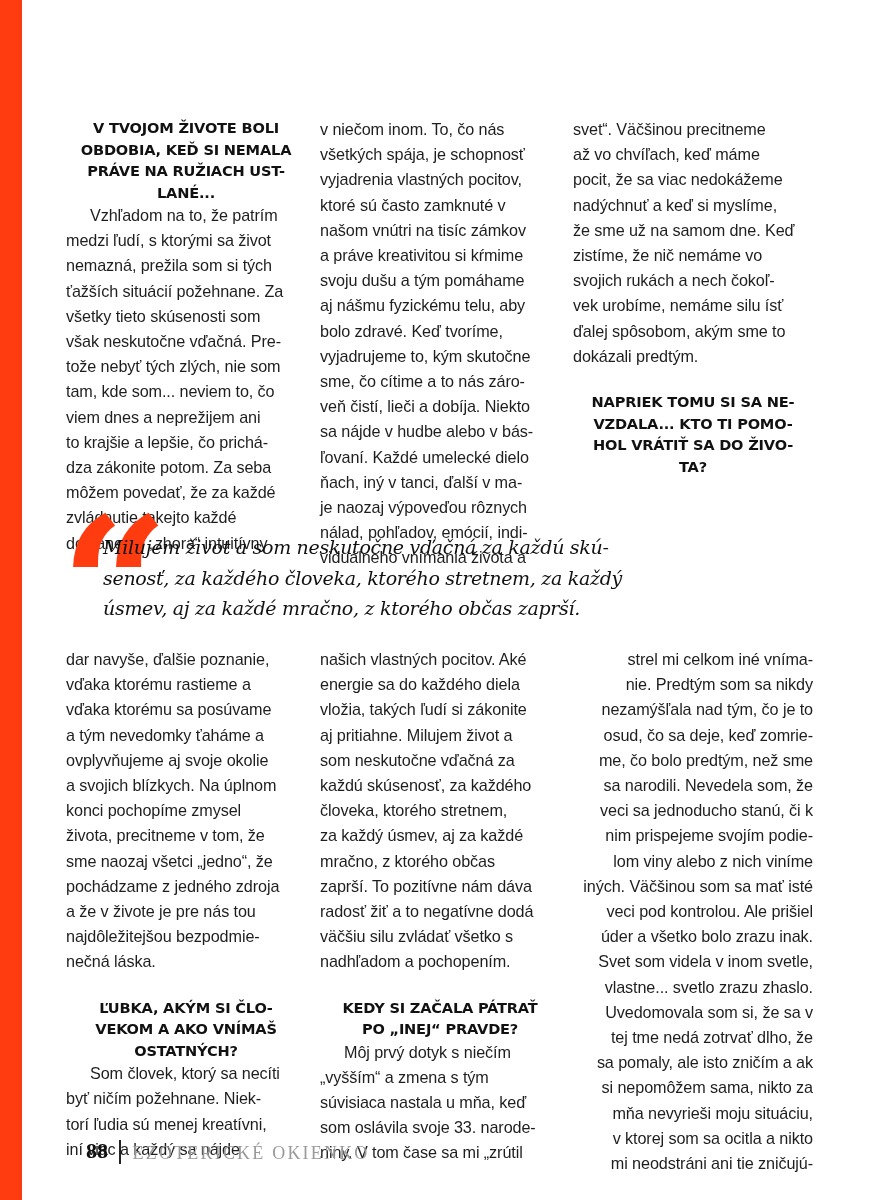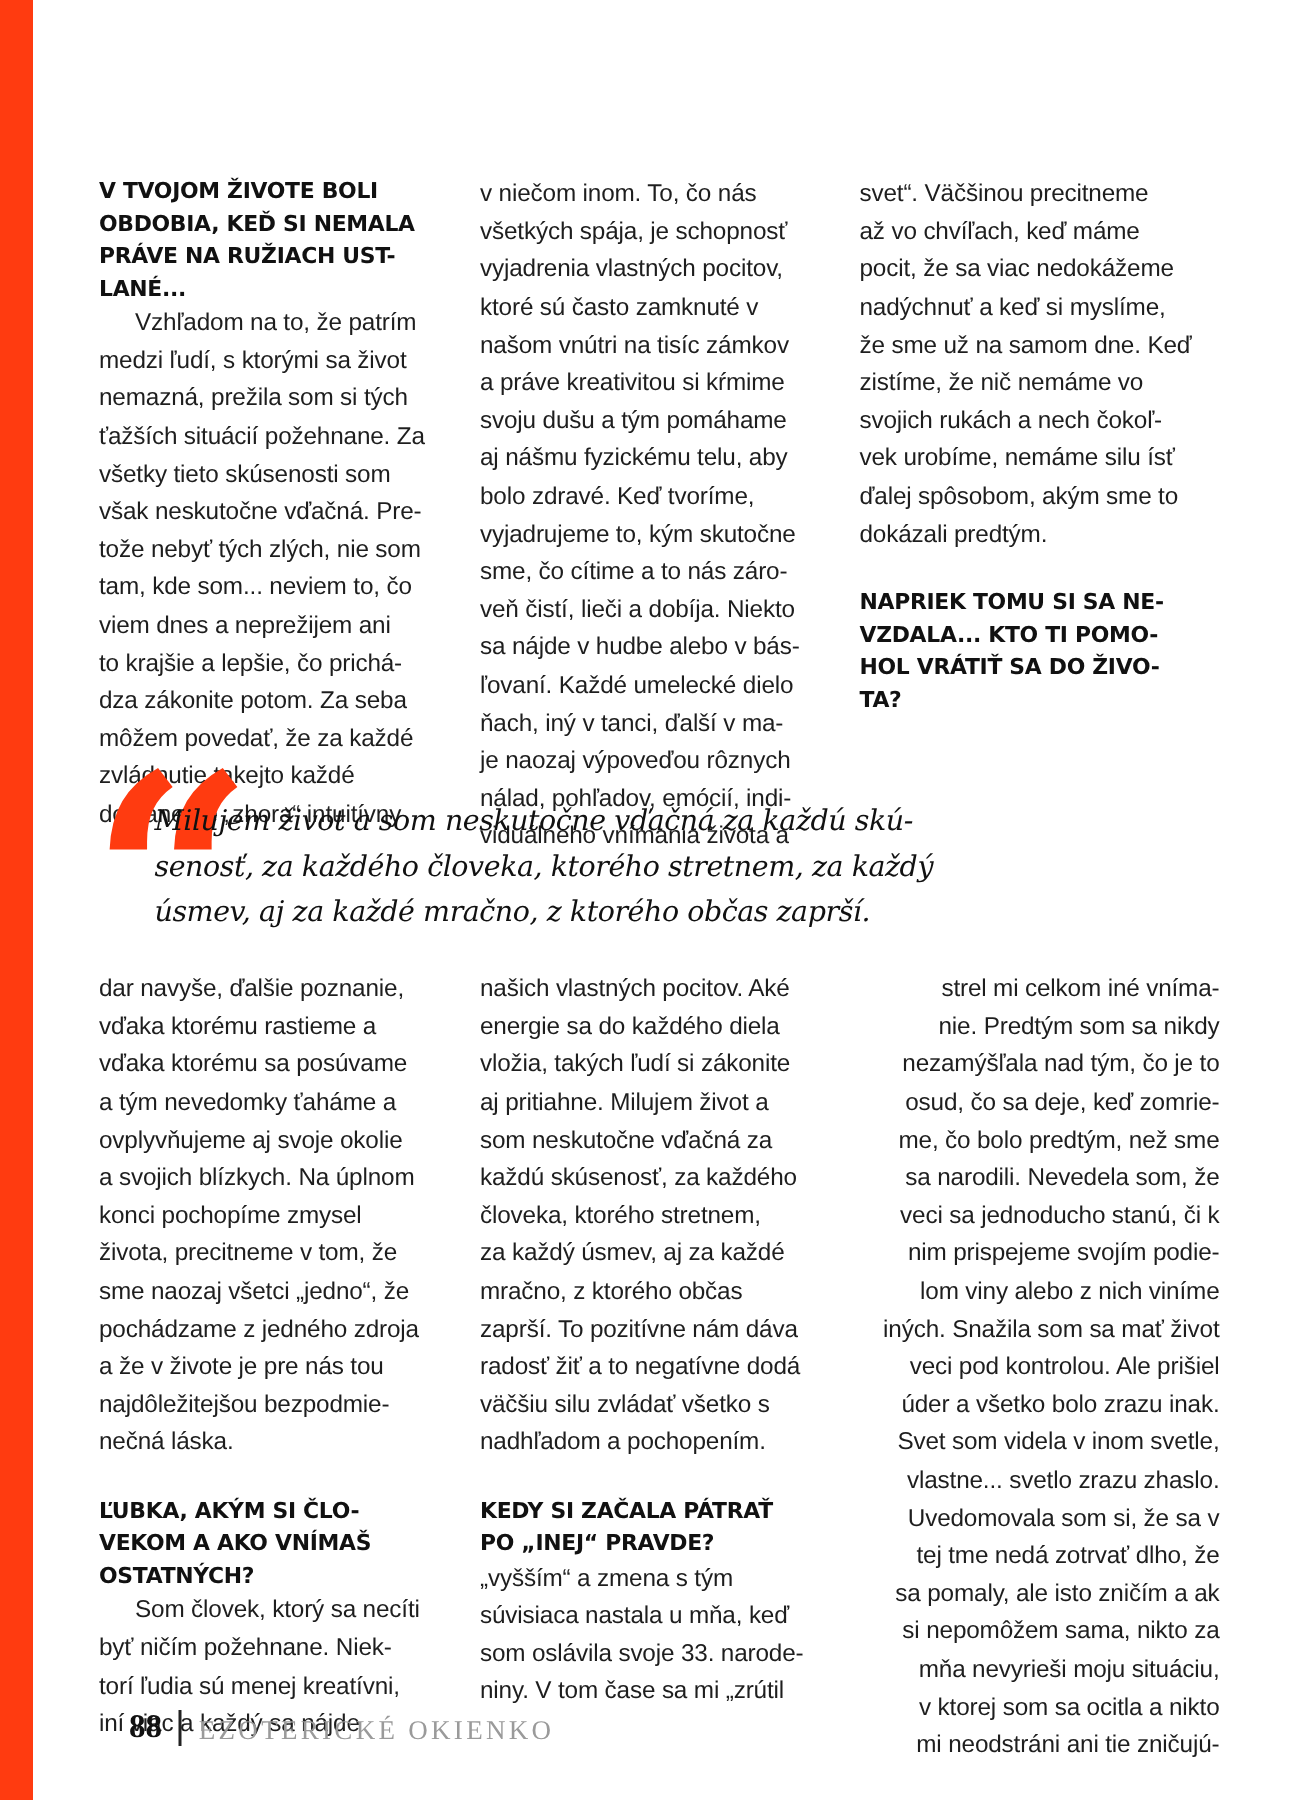--- a/index.html
+++ b/index.html
@@ -6,21 +6,21 @@
   body {
     width: 871px; height: 1200px; position: relative; overflow: hidden;
     background: #ffffff; color: #1a1a1a;
     font-family: "Liberation Sans", "DejaVu Sans", sans-serif;
   }
   .red-bar { position: absolute; left: 0; top: 0; width: 22px; height: 1200px; background: #ff3b10; }
   .col { position: absolute; width: 240px; font-size: 16.2px; line-height: 25.2px; color: #1e1e1e; letter-spacing: -0.1px; }
   .col p { margin: 0; }
   .col .line { display: block; white-space: nowrap; }
   .col .indent { padding-left: 24px; }
-  .heading { font-family: "DejaVu Sans", sans-serif; font-weight: bold; font-size: 14.6px; line-height: 21.5px; color: #111; letter-spacing: -0.2px; margin: 0; }
+  .heading { font-family: "DejaVu Sans", sans-serif; font-weight: bold; font-size: 14.6px; line-height: 21.5px; color: #111; letter-spacing: -0.2px; margin: 0; text-align: center; }
   .heading .line { display: block; white-space: nowrap; }
   .gap { height: 22px; }
   #c1 { left: 66px; top: 117px; }
   #c2 { left: 320px; top: 117px; }
   #c3 { left: 573px; top: 117px; }
   #c4 { left: 66px; top: 647px; }
   #c5 { left: 320px; top: 647px; }
   #c6 { left: 573px; top: 647px; text-align: right; }
   .pullquote { position: absolute; left: 60px; top: 522px; width: 790px; height: 110px; }
   .quote-mark { position: absolute; left: 0; top: -30px; font-family: "DejaVu Serif", serif; font-size: 190px; line-height: 190px; color: #ff3b10; font-weight: bold; }
@@ -157,38 +157,39 @@
       <span class="line">radosť žiť a to negatívne dodá</span>
       <span class="line">väčšiu silu zvládať všetko s</span>
       <span class="line">nadhľadom a pochopením.</span>
     </p>
     <div class="gap"></div>
     <h3 class="heading">
       <span class="line">KEDY SI ZAČALA PÁTRAŤ</span>
       <span class="line">PO „INEJ“ PRAVDE?</span>
     </h3>
     <p class="paragraph">
+      <span class="line indent">Môj prvý dotyk s niečím</span>
       <span class="line">„vyšším“ a zmena s tým</span>
       <span class="line">súvisiaca nastala u mňa, keď</span>
       <span class="line">som oslávila svoje 33. narode-</span>
       <span class="line">niny. V tom čase sa mi „zrútil</span>
     </p>
   </div>
 <div class="col" id="c6">
     <p class="paragraph">
       <span class="line">strel mi celkom iné vníma-</span>
       <span class="line">nie. Predtým som sa nikdy</span>
       <span class="line">nezamýšľala nad tým, čo je to</span>
       <span class="line">osud, čo sa deje, keď zomrie-</span>
       <span class="line">me, čo bolo predtým, než sme</span>
       <span class="line">sa narodili. Nevedela som, že</span>
       <span class="line">veci sa jednoducho stanú, či k</span>
       <span class="line">nim prispejeme svojím podie-</span>
       <span class="line">lom viny alebo z nich viníme</span>
-      <span class="line">iných. Snažila som sa mať život</span>
+      <span class="line">iných. Väčšinou som sa mať isté</span>
       <span class="line">veci pod kontrolou. Ale prišiel</span>
       <span class="line">úder a všetko bolo zrazu inak.</span>
       <span class="line">Svet som videla v inom svetle,</span>
       <span class="line">vlastne... svetlo zrazu zhaslo.</span>
       <span class="line">Uvedomovala som si, že sa v</span>
       <span class="line">tej tme nedá zotrvať dlho, že</span>
       <span class="line">sa pomaly, ale isto zničím a ak</span>
       <span class="line">si nepomôžem sama, nikto za</span>
       <span class="line">mňa nevyrieši moju situáciu,</span>
       <span class="line">v ktorej som sa ocitla a nikto</span>

